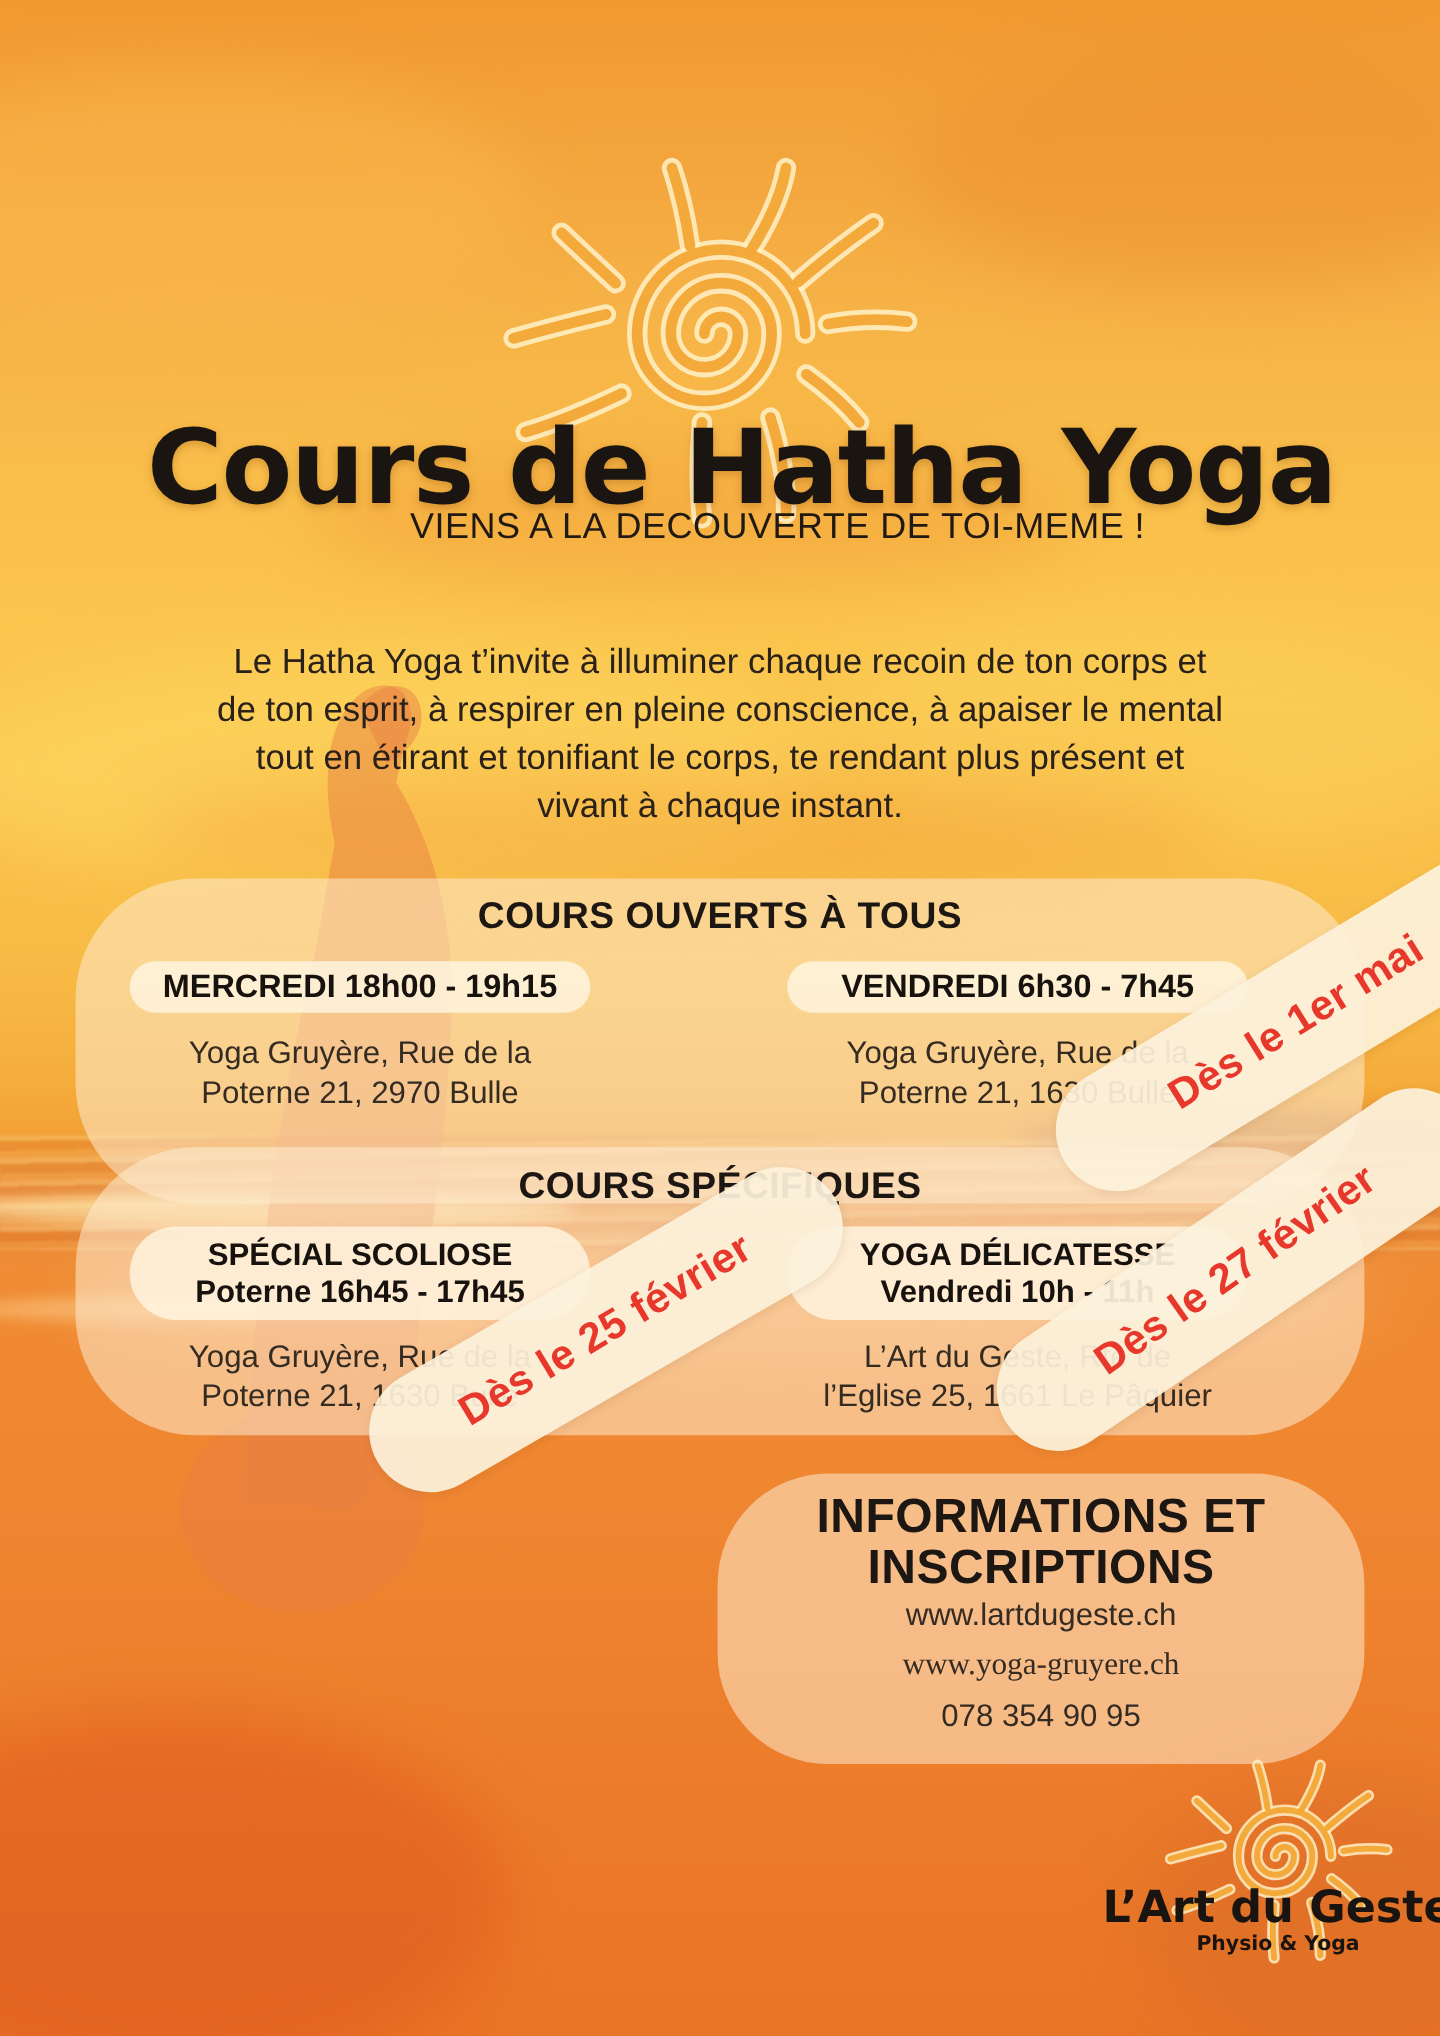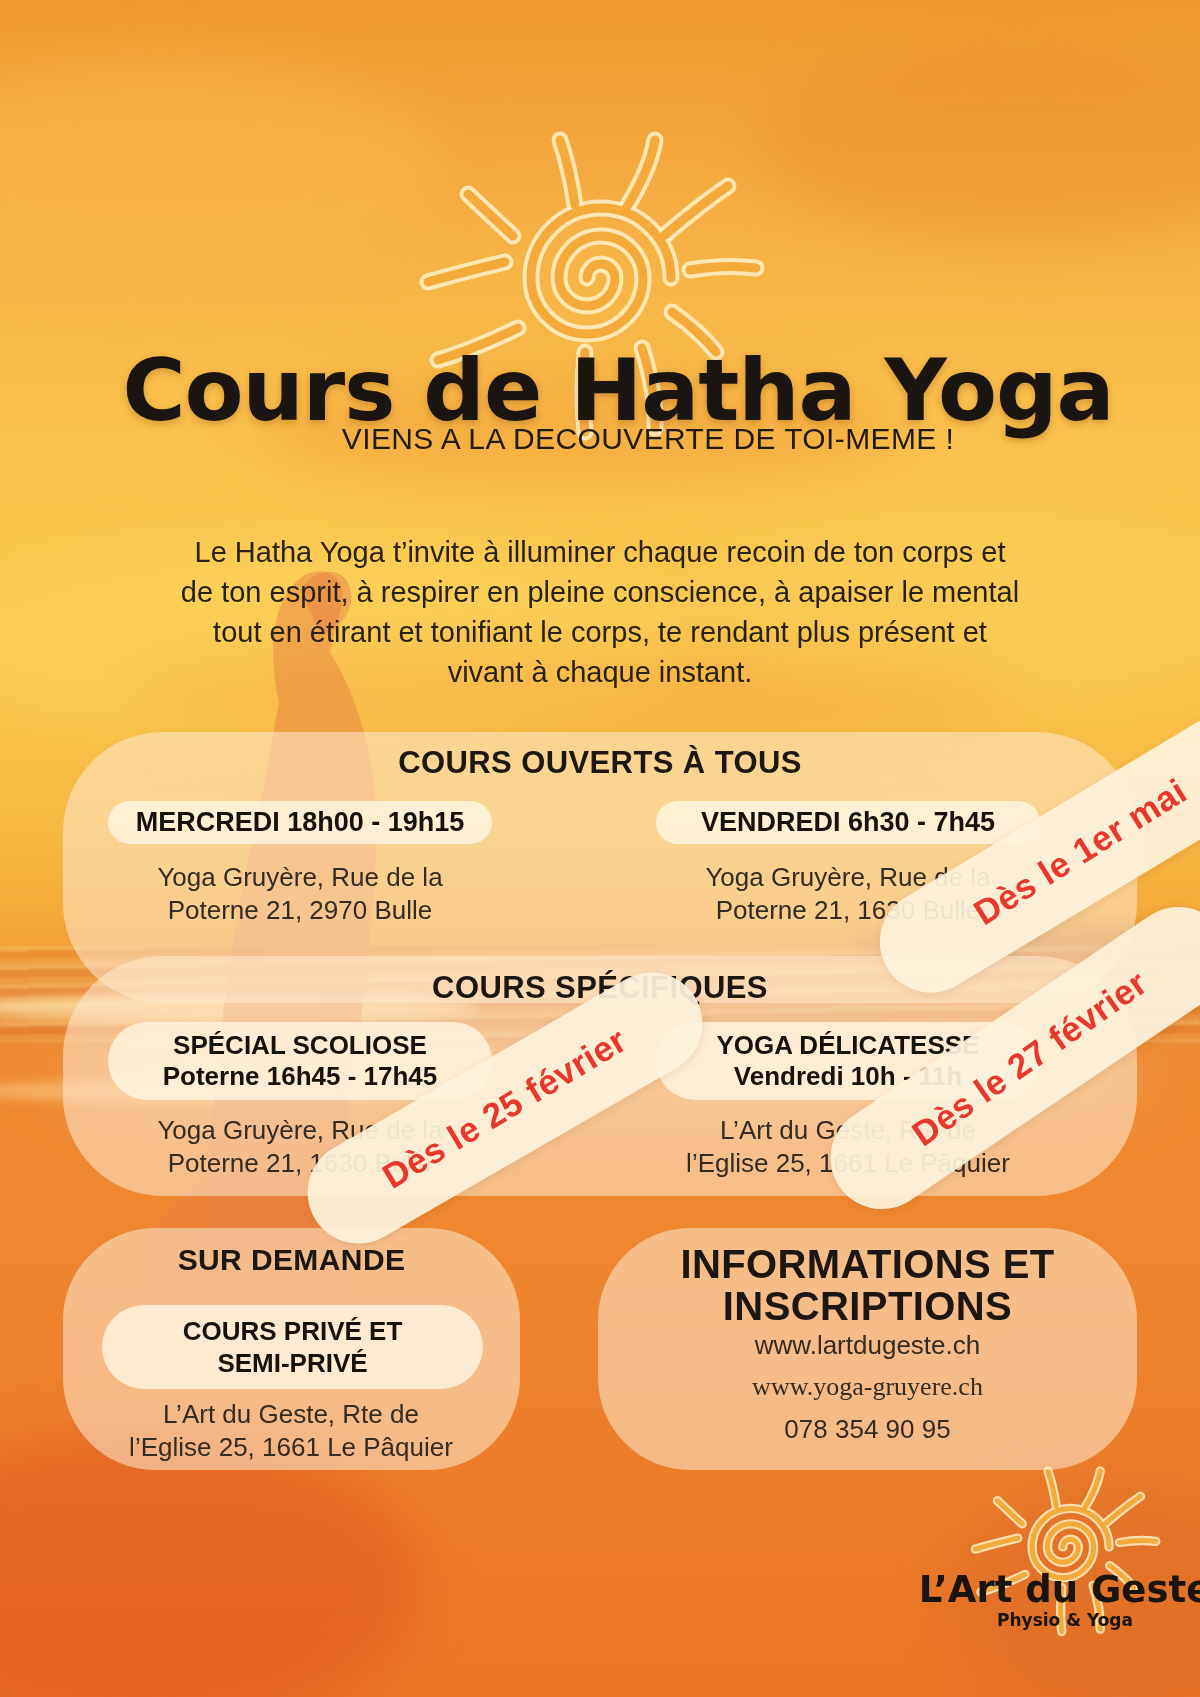--- a/index.html
+++ b/index.html
@@ -154,27 +154,20 @@
     <div class="pill" style="left:45px; top:66px; width:384px; height:78px; font-size:26px; line-height:31px;">SPÉCIAL SCOLIOSE
 Poterne 16h45 - 17h45</div>
     <div class="pill" style="left:593px; top:66px; width:384px; height:78px; font-size:26px; line-height:31px;">YOGA DÉLICATESSE
 Vendredi 10h - 11h</div>
     <div class="addr" style="left:45px; top:158px; width:384px;">Yoga Gruyère, Rue de la
 Poterne 21, 1630 Bulle</div>
     <div class="addr" style="left:593px; top:158px; width:384px;">L’Art du Geste, Rte de
 l’Eglise 25, 1661 Le Pâquier</div>
   </section>
 
-  <section class="card card-c">
-    <div class="sec-header" style="top:15px; font-size:30px;">SUR DEMANDE</div>
-    <div class="pill" style="left:39px; top:77px; width:381px; height:84px; font-size:26px; line-height:32px;">COURS PRIVÉ ET
-SEMI-PRIVÉ</div>
-    <div class="addr" style="left:28px; top:170px; width:400px;">L’Art du Geste, Rte de
-l’Eglise 25, 1661 Le Pâquier</div>
-  </section>
 
   <section class="card card-d">
     <div class="sec-header" style="top:15px; font-size:40px; line-height:42px;">INFORMATIONS ET
 INSCRIPTIONS</div>
     <div class="info-line" style="top:102px;">www.lartdugeste.ch</div>
     <div class="info-line" style="top:144px;font-family:Liberation Serif, serif;">www.yoga-gruyere.ch</div>
     <div class="info-line" style="top:186px;">078 354 90 95</div>
   </section>
 
   <div class="stamp" style="left:1080px; top:852px; width:450px; height:102px; transform:translate(-50%,-50%) rotate(-31deg);">

